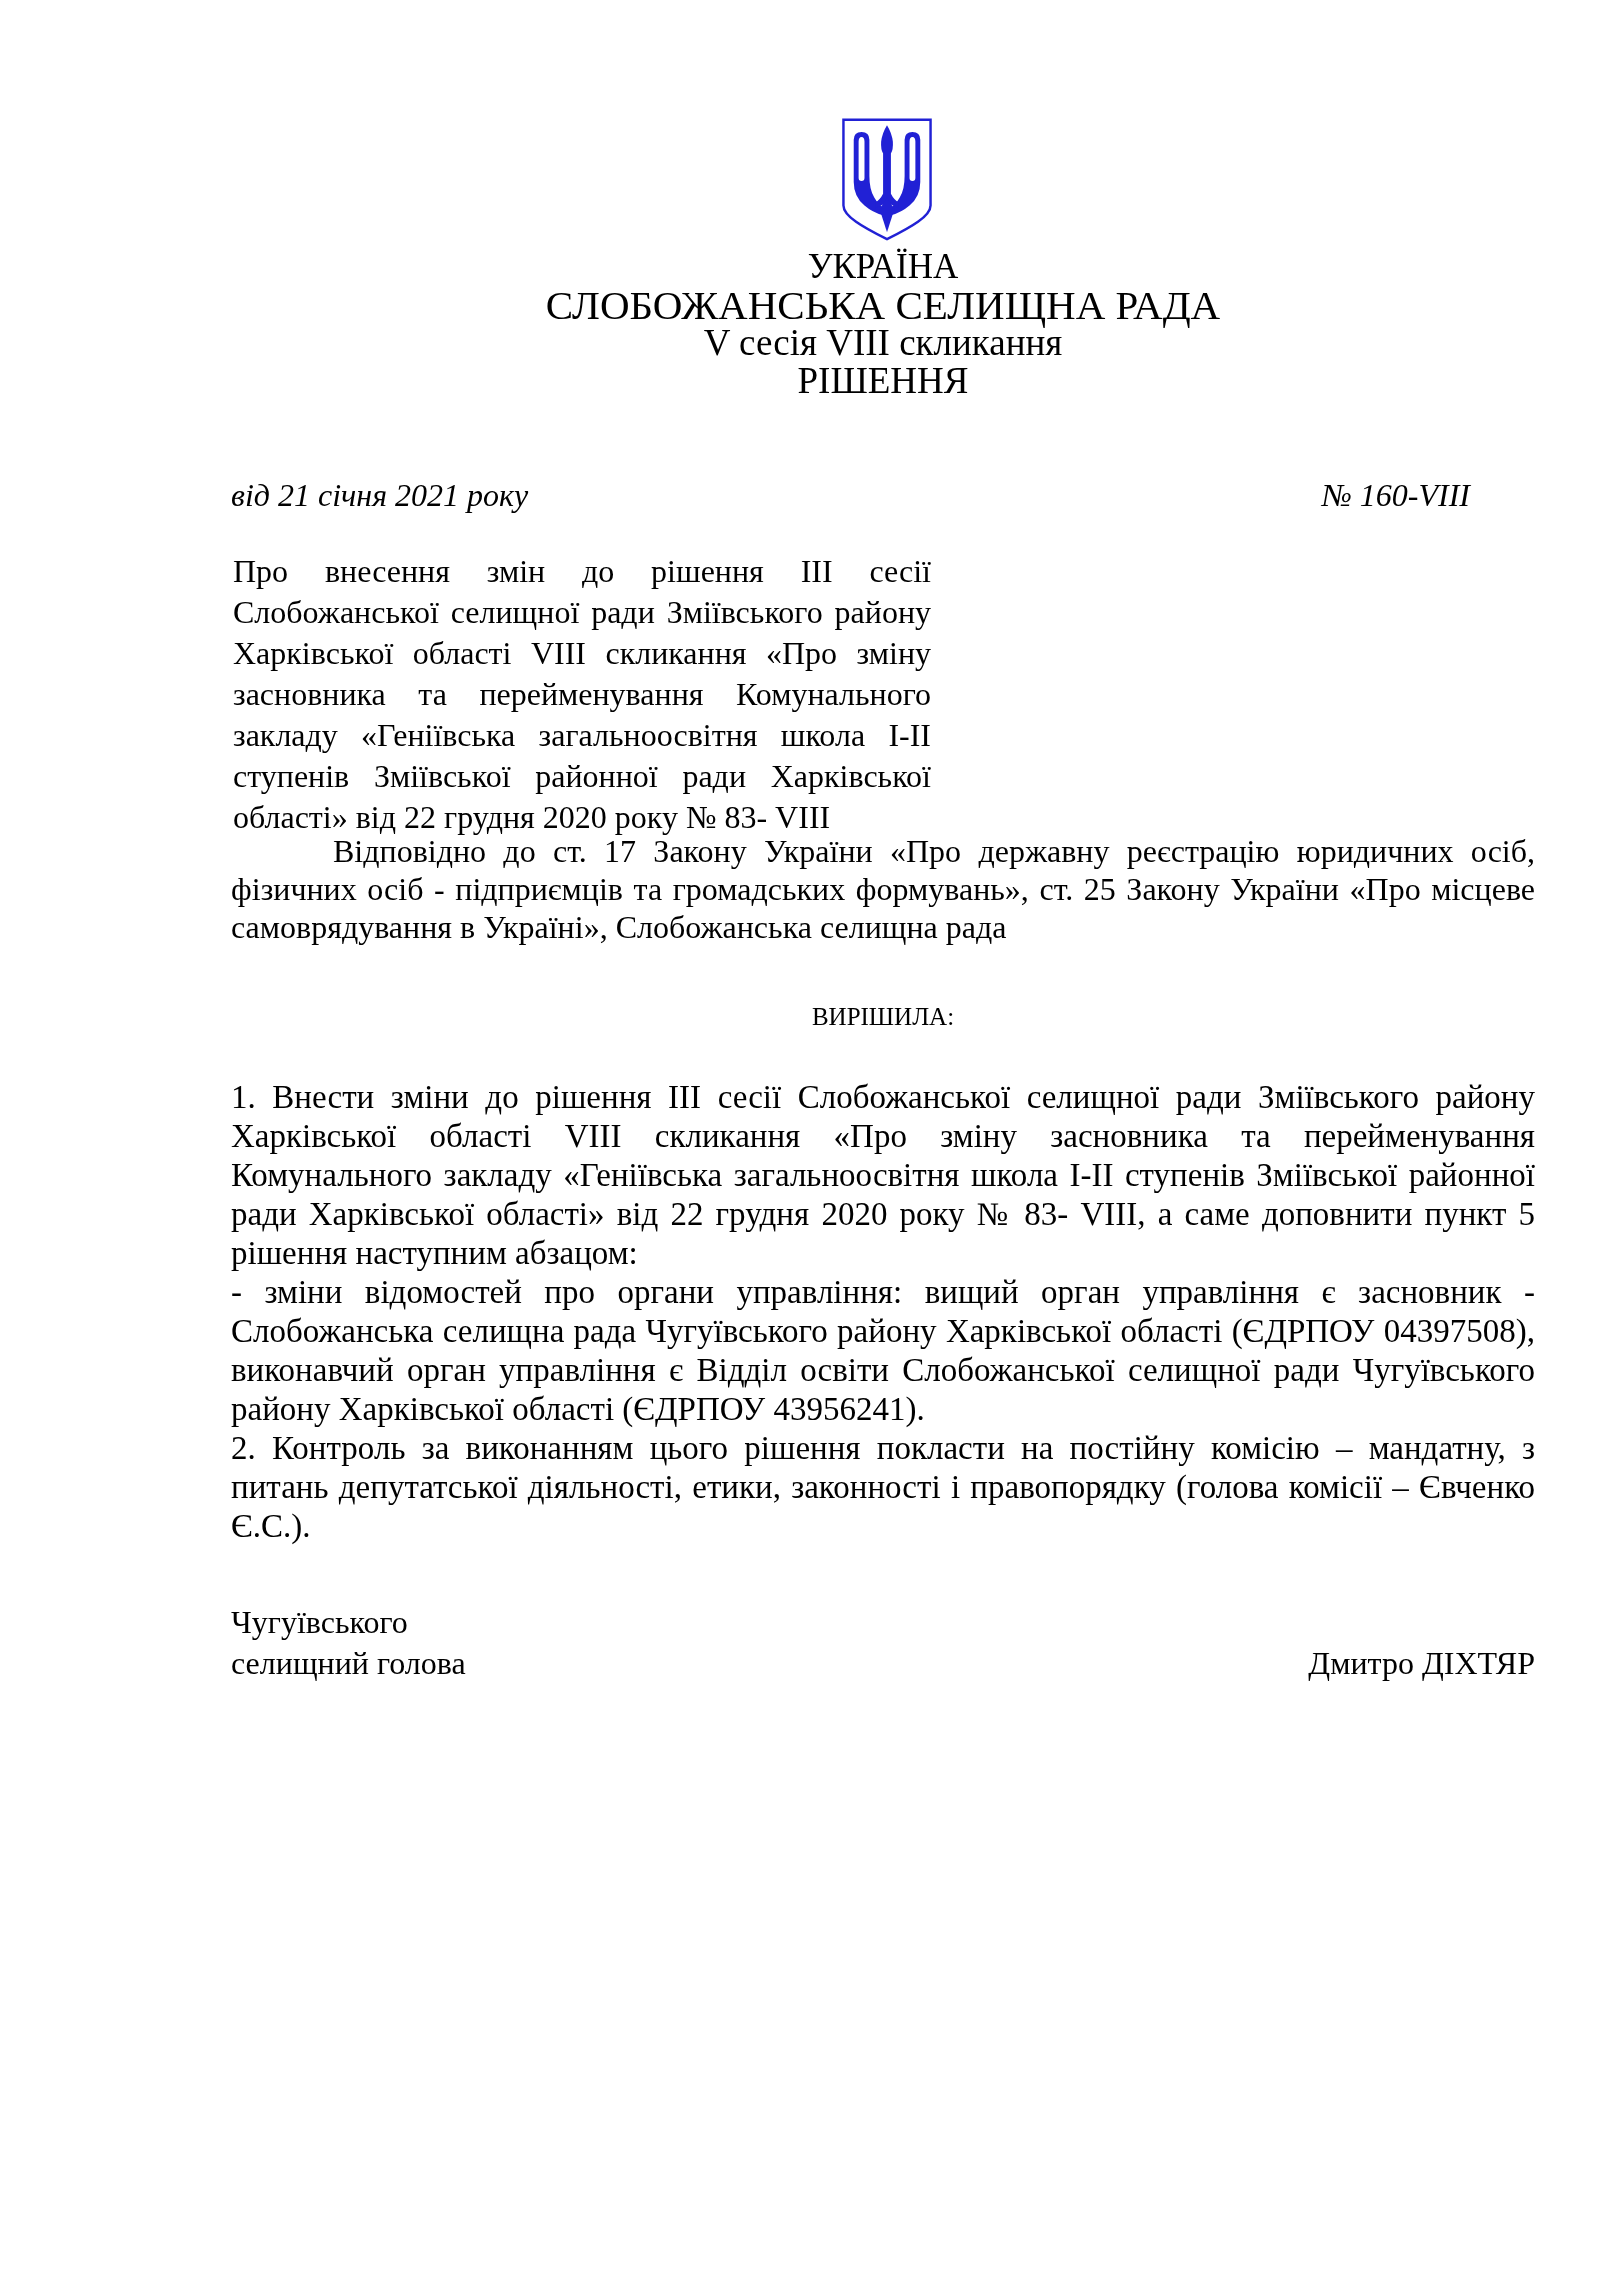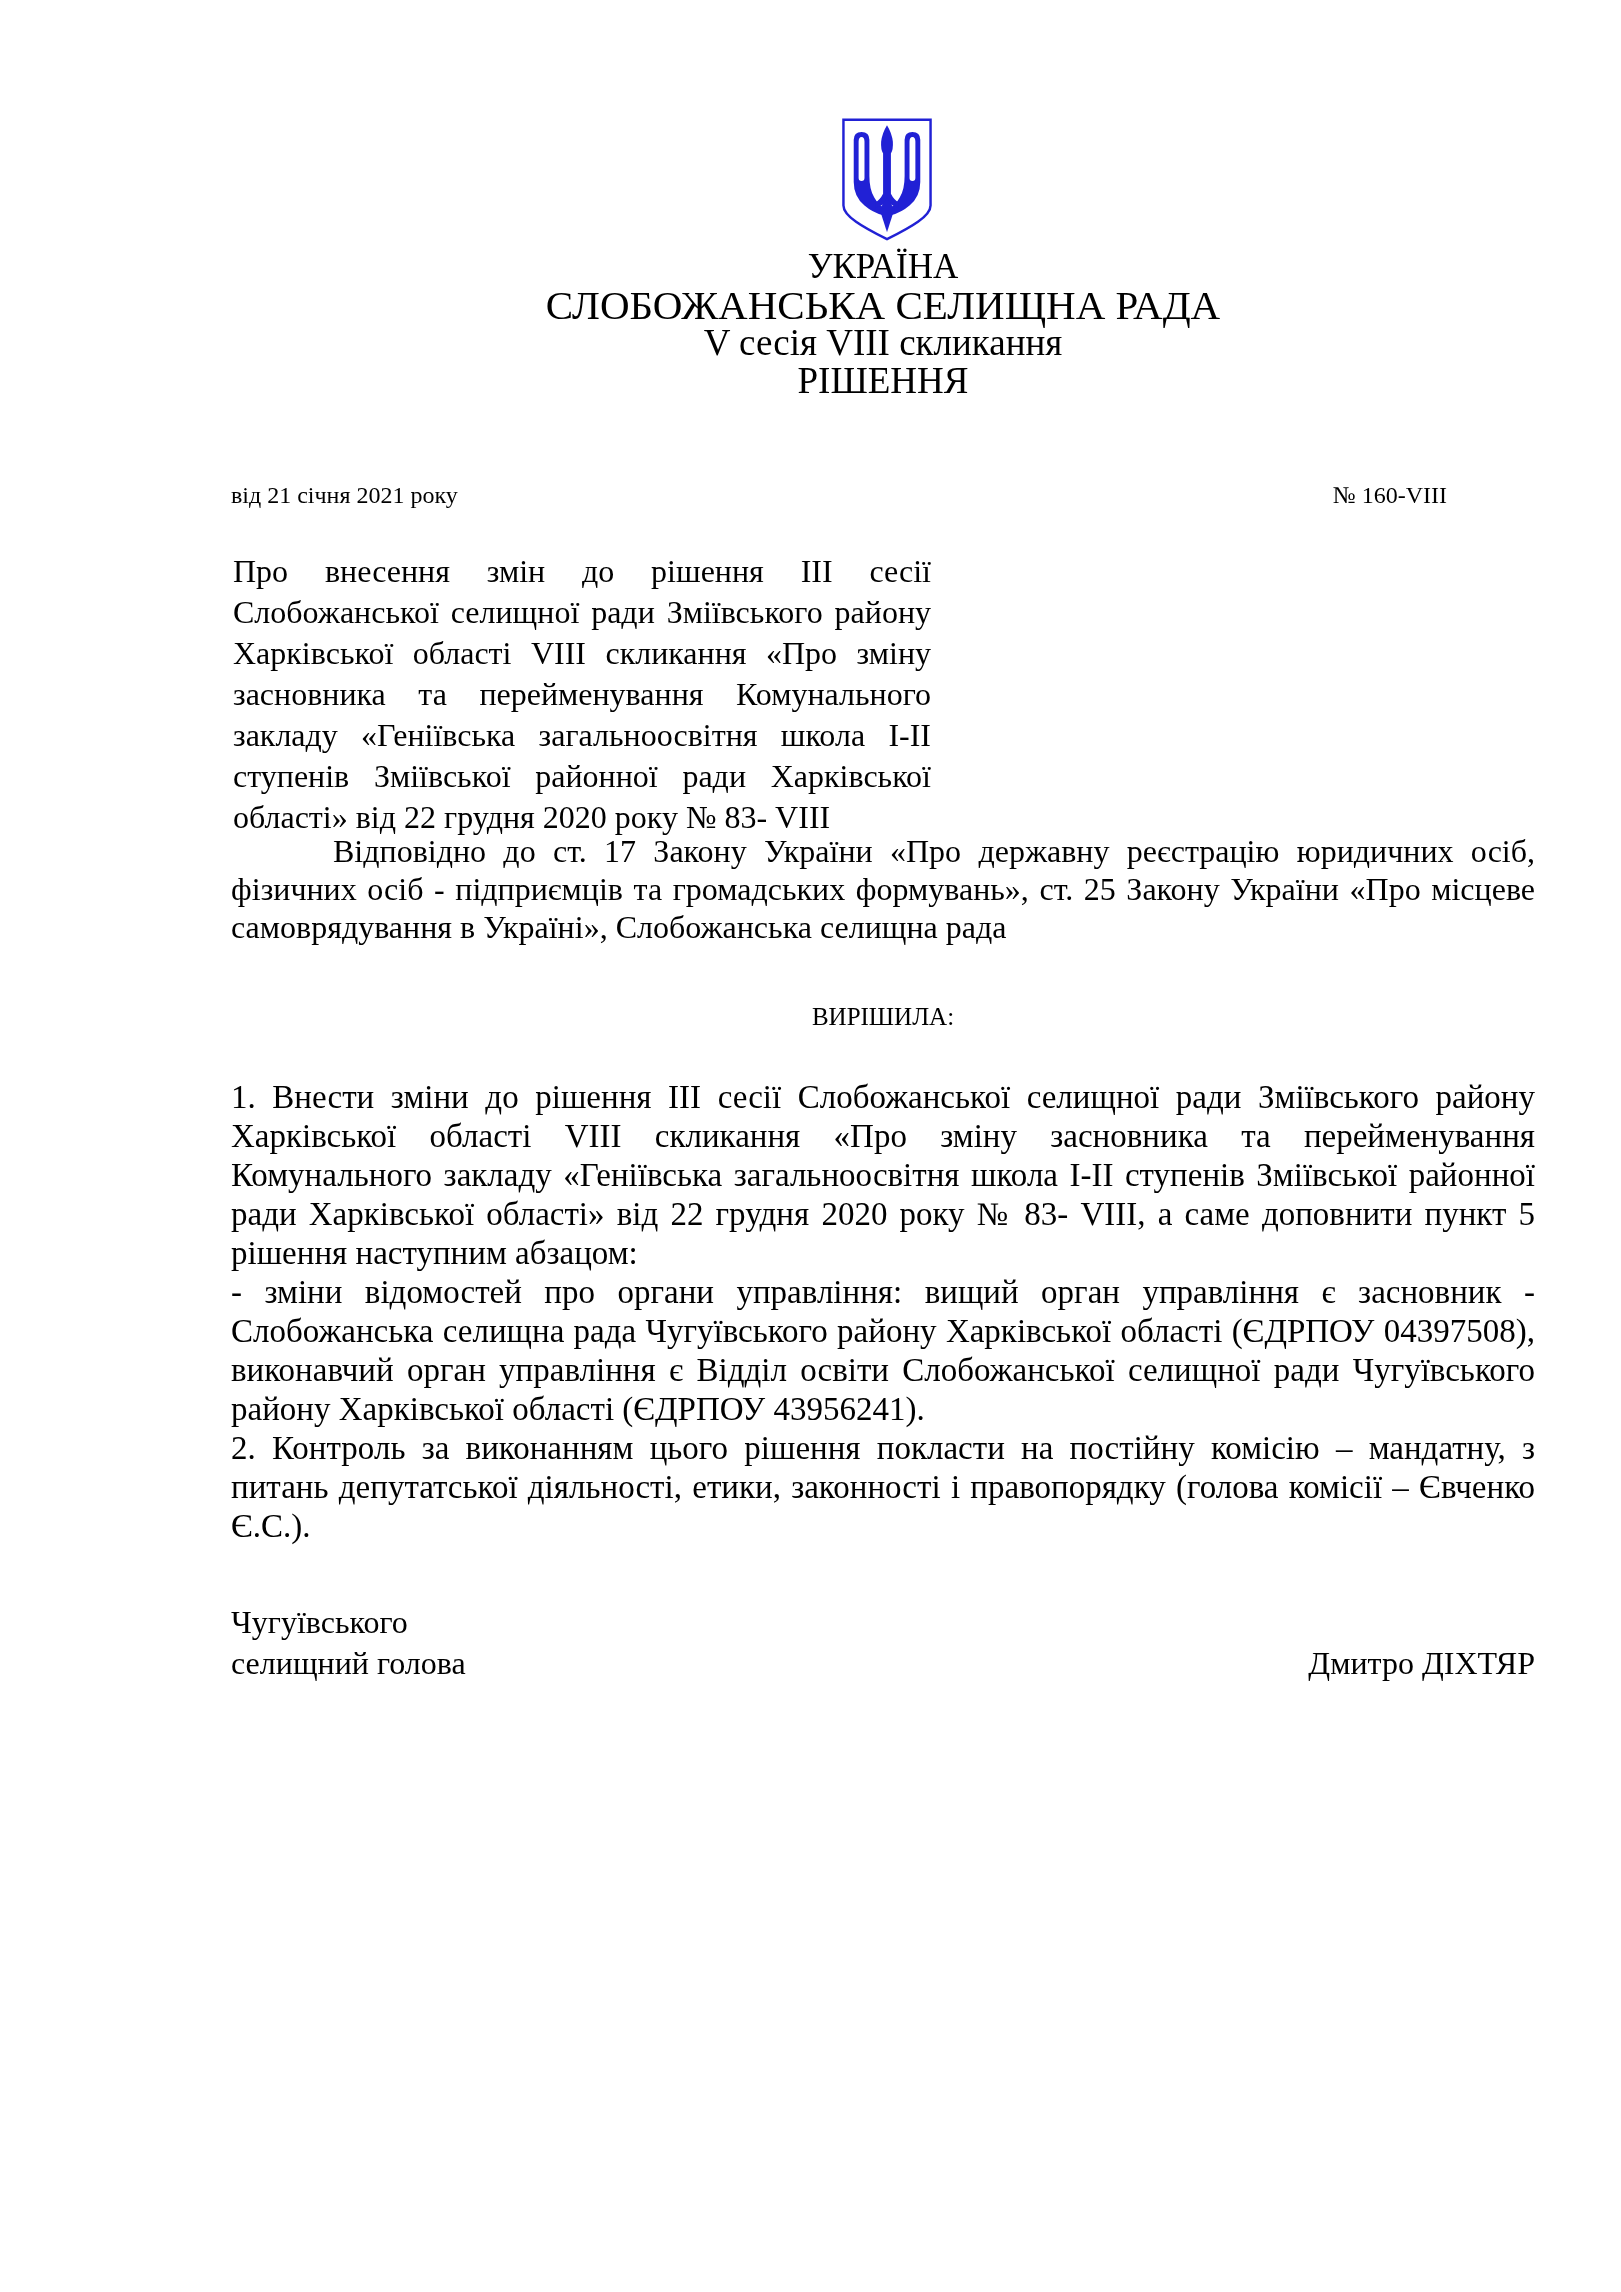--- a/index.html
+++ b/index.html
@@ -36,24 +36,25 @@
   .hl-district { font-size: 37px; line-height: 37px; }
   .hl-session  { font-size: 37px; line-height: 36px; }
   .hl-doctype  { font-size: 37px; line-height: 40px; }
   .meta-row {
     position: absolute;
     left: 231px;
     top: 476px;
     width: 1304px;
     display: flex;
     justify-content: space-between;
-    font-size: 24px;
+    font-size: 32px;
     line-height: 39px;
+    font-style: italic;
   }
-  .meta-number { margin-right: 88px; }
+  .meta-number { margin-right: 65px; }
   .subject {
     position: absolute;
     left: 233px;
     top: 551px;
     width: 698px;
     font-size: 32px;
     line-height: 41px;
     text-align: justify;
   }
   .preamble {

